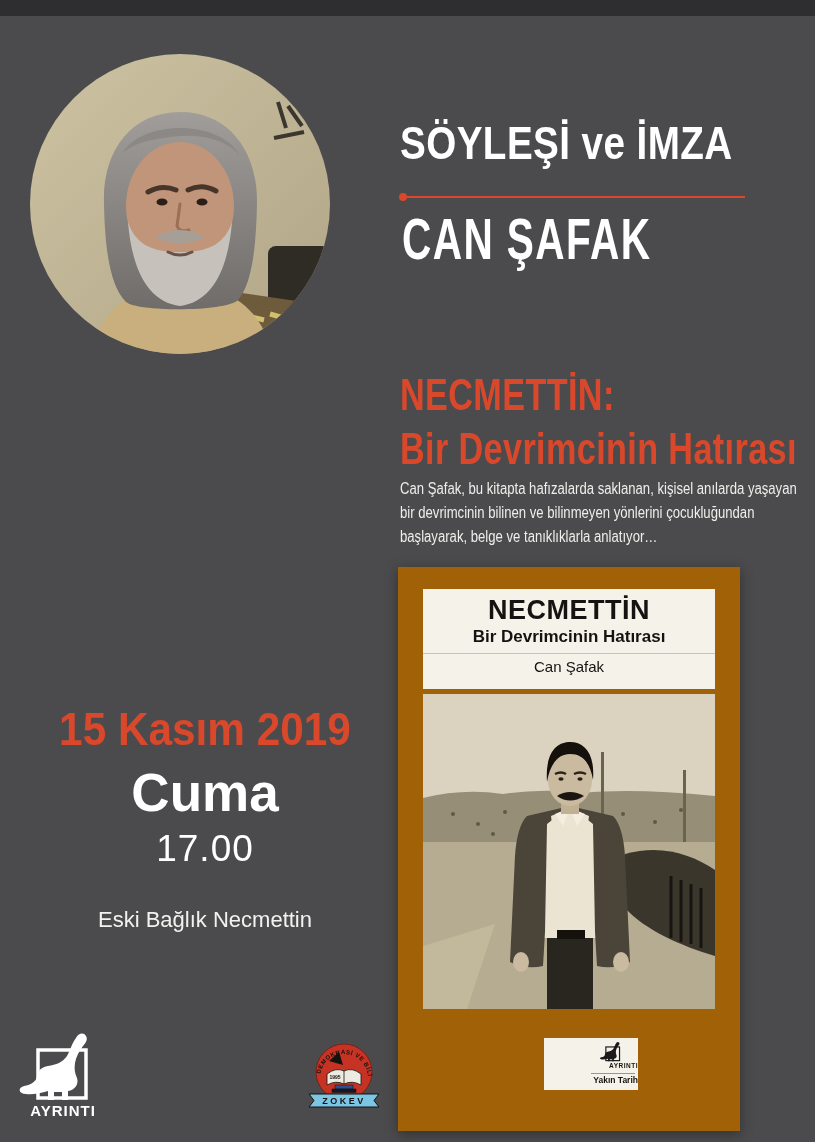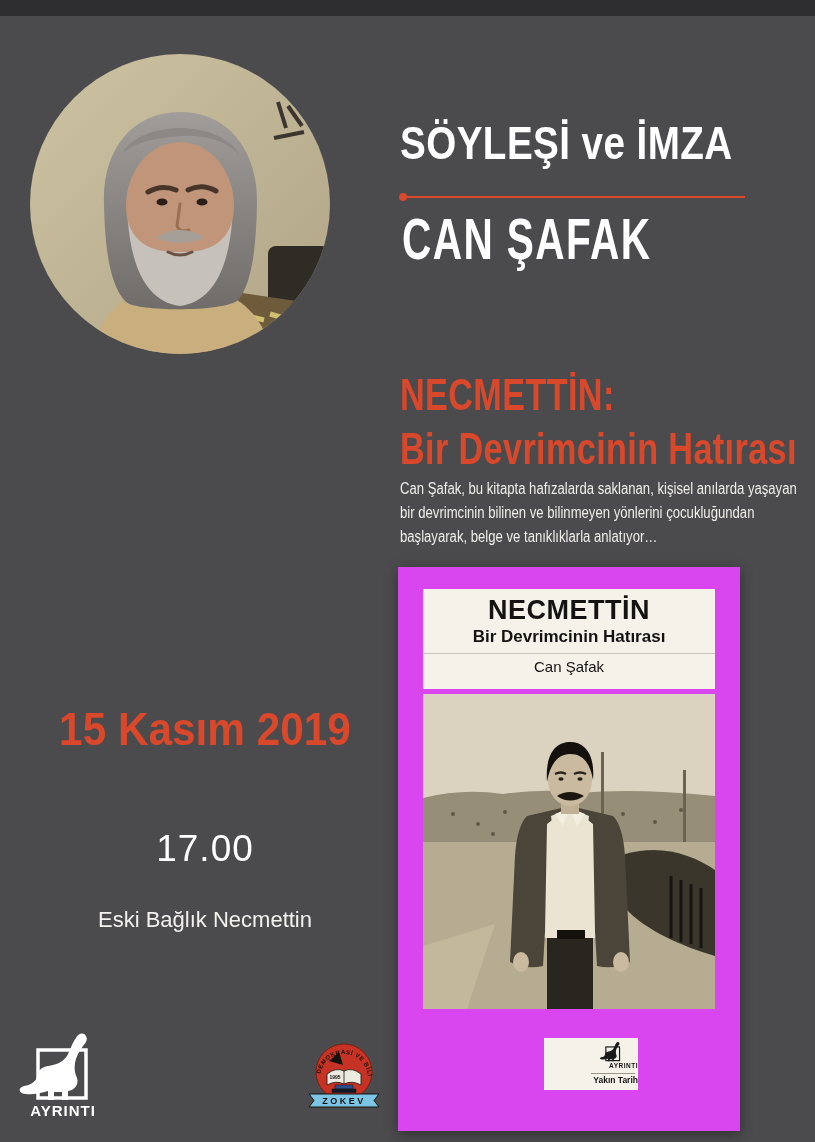--- a/index.html
+++ b/index.html
@@ -25,21 +25,21 @@
     font-size:26px;line-height:46px;color:#f3f2ef;}
   .intro-line strong{font-weight:800;color:#fff;}
   
   .book-heading{position:absolute;left:400px;top:352px;width:360px;}
   .bh-line{white-space:nowrap;transform:scaleX(.76);transform-origin:left top;
     font-size:45px;line-height:54px;font-weight:700;color:#d9482b;letter-spacing:.5px;margin:0;}
   .book-desc{position:absolute;left:400px;top:461px;width:420px;}
   .bd-line{white-space:nowrap;transform:scaleX(.82);transform-origin:left center;
     font-size:16px;line-height:24px;color:#efeeea;}
   
-  .cover{position:absolute;left:398px;top:551px;width:342px;height:564px;background:#d946ef;
+  .cover{position:absolute;left:398px;top:551px;width:342px;height:564px;background:#a16207;
     box-shadow:0 3px 12px rgba(0,0,0,.35);}
   .cover-panel{position:absolute;left:25px;top:22px;width:292px;height:100px;background:#f5f2ea;
     text-align:center;color:#141312;}
   .cp-title{margin:7px 0 0;font-size:27px;font-weight:800;letter-spacing:.5px;line-height:1.1;}
   .cp-subtitle{margin:1px 0 0;font-size:17px;font-weight:700;line-height:1.2;}
   .cp-rule{border:none;border-top:1px solid #c8c4b8;margin:6px 0 0;}
   .cp-author{margin:4px 0 0;font-size:15px;font-weight:400;}
   .cover-photo{position:absolute;left:25px;top:127px;width:292px;height:315px;overflow:hidden;}
   .cover-photo svg{display:block;width:100%;height:100%;}
   .cover-logo{position:absolute;left:146px;top:471px;width:50px;height:52px;background:#f5f2ea;
@@ -178,20 +178,21 @@
         <path d="M12,62 C6,62 4,57 10,55 C17,54 23,50 23,45 C23,40 28,36 34,35 C42,34 48,31 52,25 C55,20 57,12 61,7 C63,3 69,2 71,6 C73,9 71,13 68,16 C64,21 61,27 60,33 C59,39 60,44 62,48 C64,54 60,59 53,60 L53,68 L47,68 L47,61 L39,61 L39,68 L33,68 L33,60 C26,62 17,63 12,62 Z" fill="#1a1a1a"></path>
       </svg>
       <div class="cl-imprint">AYRINTI</div>
       <hr class="cl-rule">
       <div class="cl-series">Yakın Tarih</div>
     </div>
   </div>
 
   <div class="event">
     <p class="event-date">15 Kasım 2019</p>
+    <p class="event-day">Cuma</p>
     <p class="event-time">17.00</p>
     <div class="event-venue">
       <div>Eski Bağlık Necmettin</div>
     </div>
   </div>
 
   <div class="ayrinti-logo">
     <svg viewBox="0 0 100 98">
       <rect x="24" y="22" width="48" height="48" fill="none" stroke="#ffffff" stroke-width="3.5"></rect>
       <path d="M12,66 C5,66 3,60 10,58 C17,57 23,53 23,48 C23,43 28,39 34,38 C42,37 49,34 53,28 C56,23 58,15 62,10 C64,5 70,4 72,8 C74,11 72,15 69,18 C65,23 62,29 61,35 C60,41 61,46 63,50 C65,56 61,62 54,63 L54,72 L48,72 L48,64 L40,64 L40,72 L34,72 L34,63 C27,65 18,67 12,66 Z" fill="#ffffff"></path>

